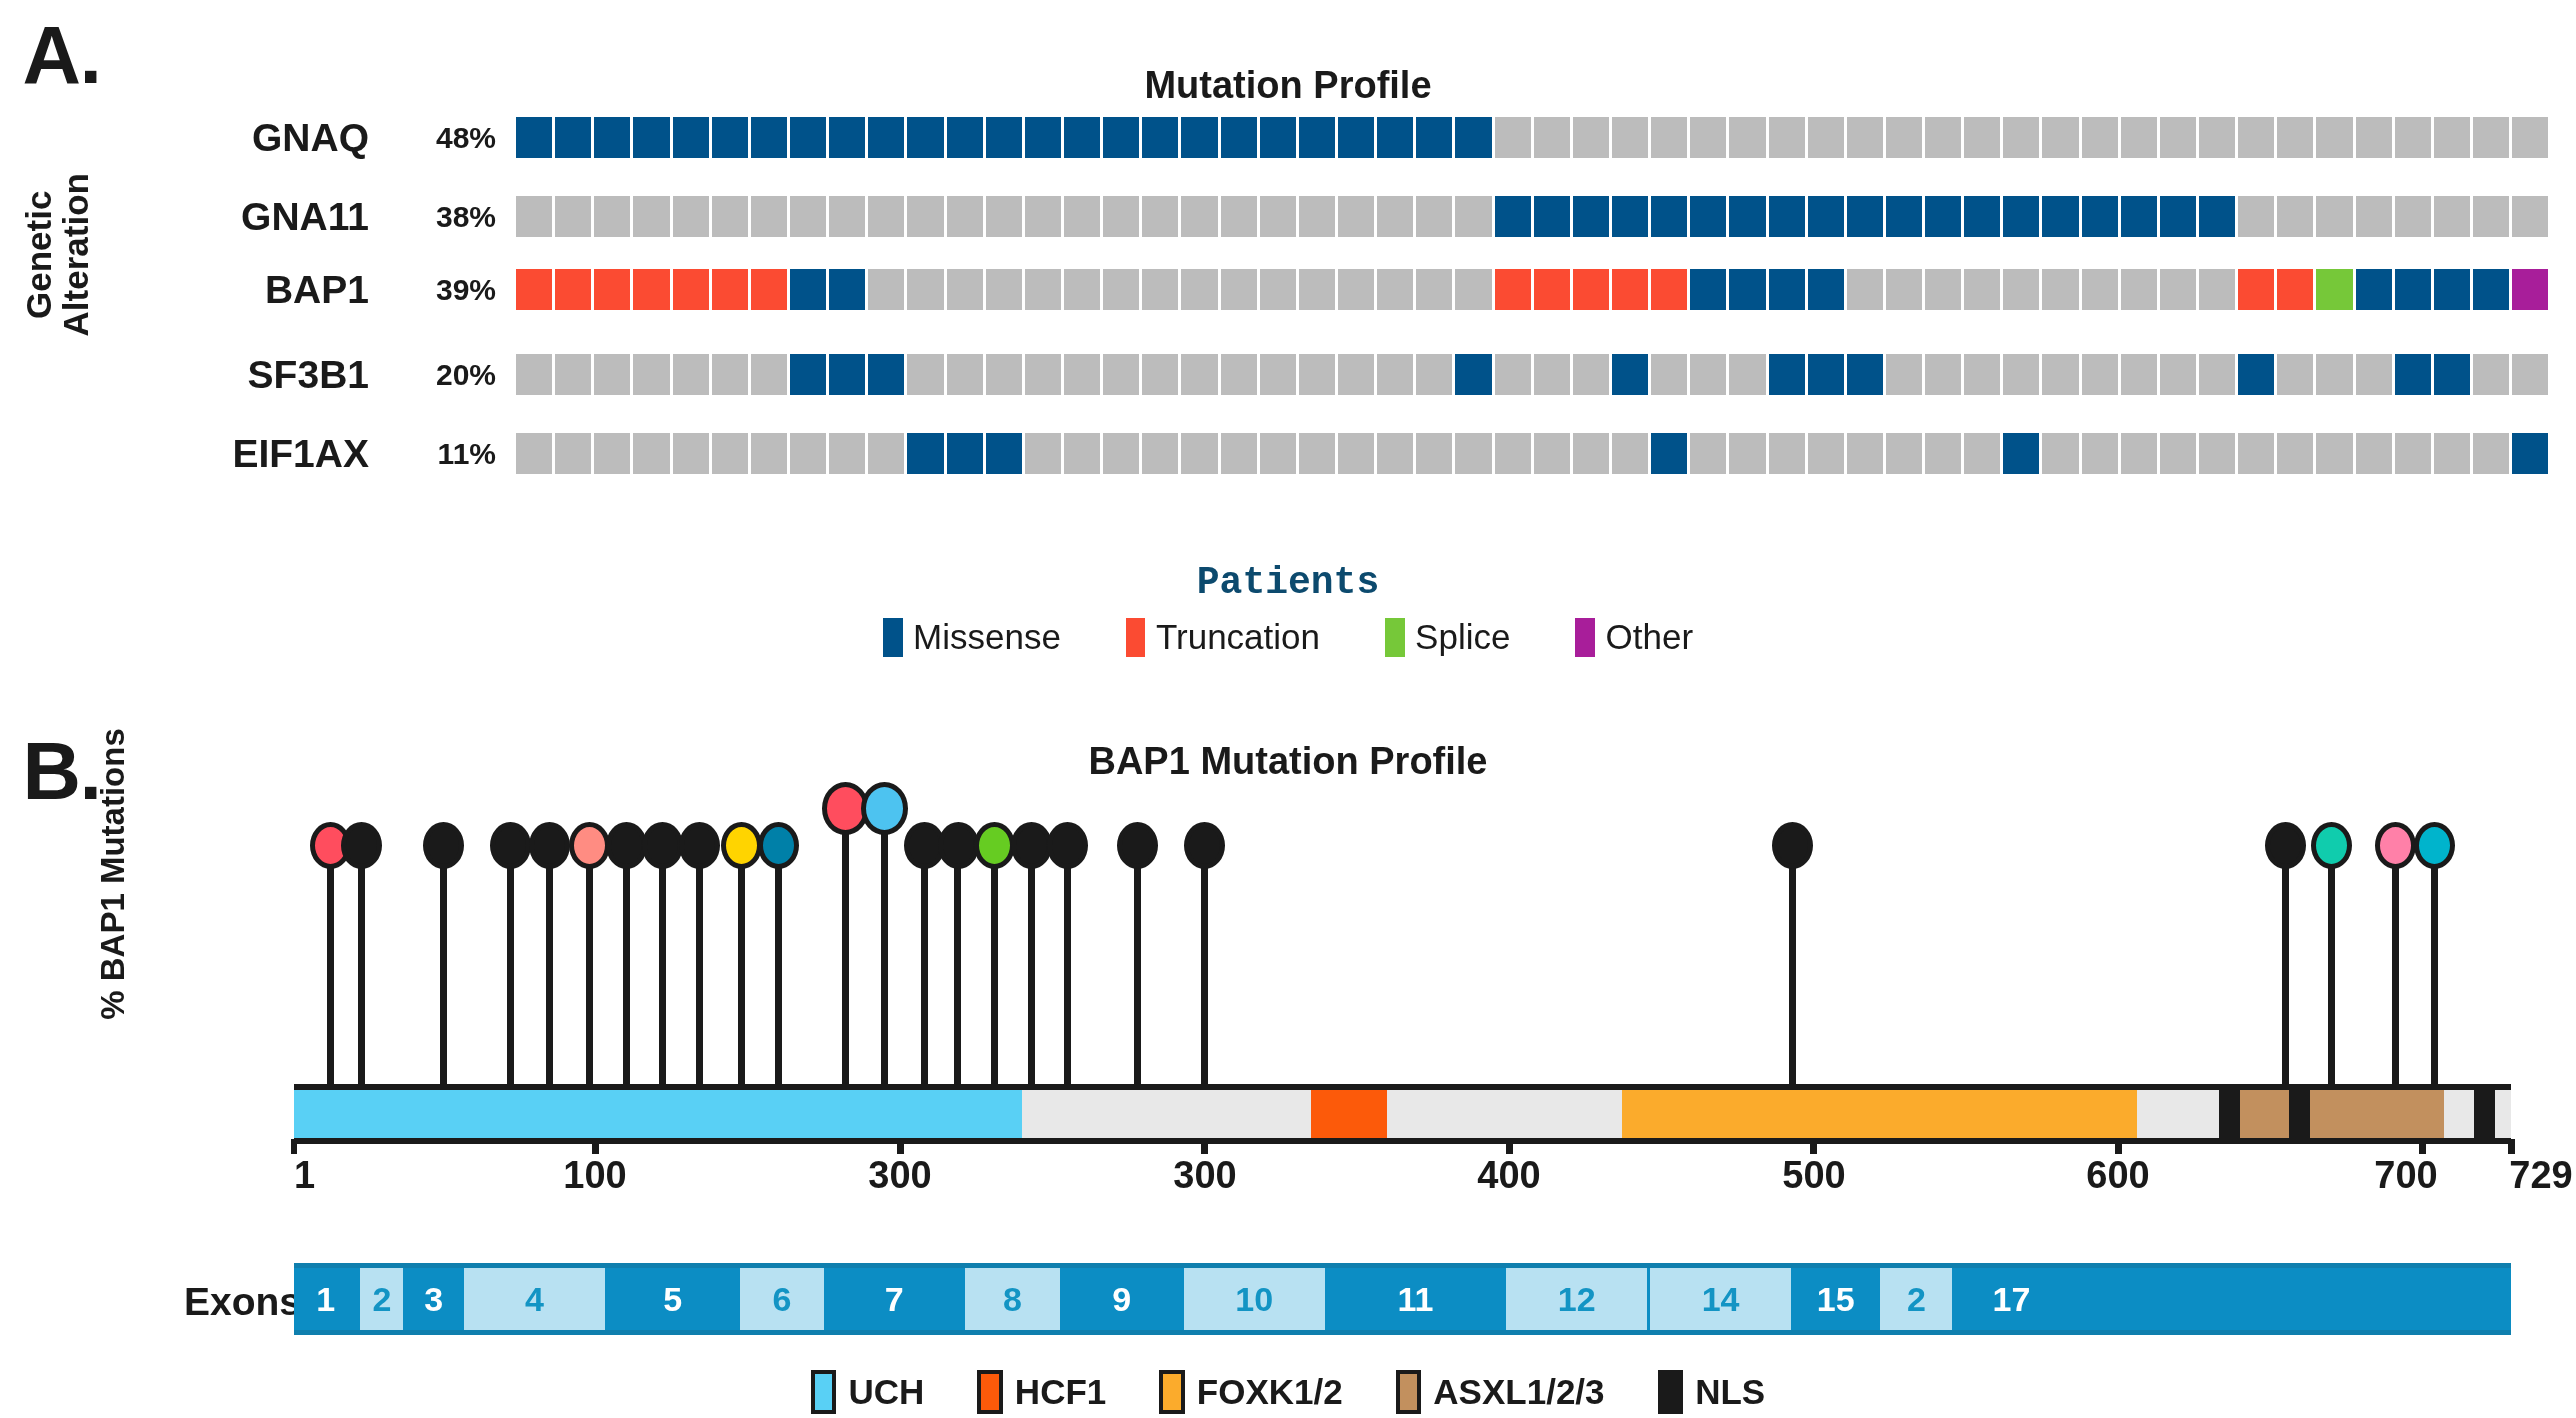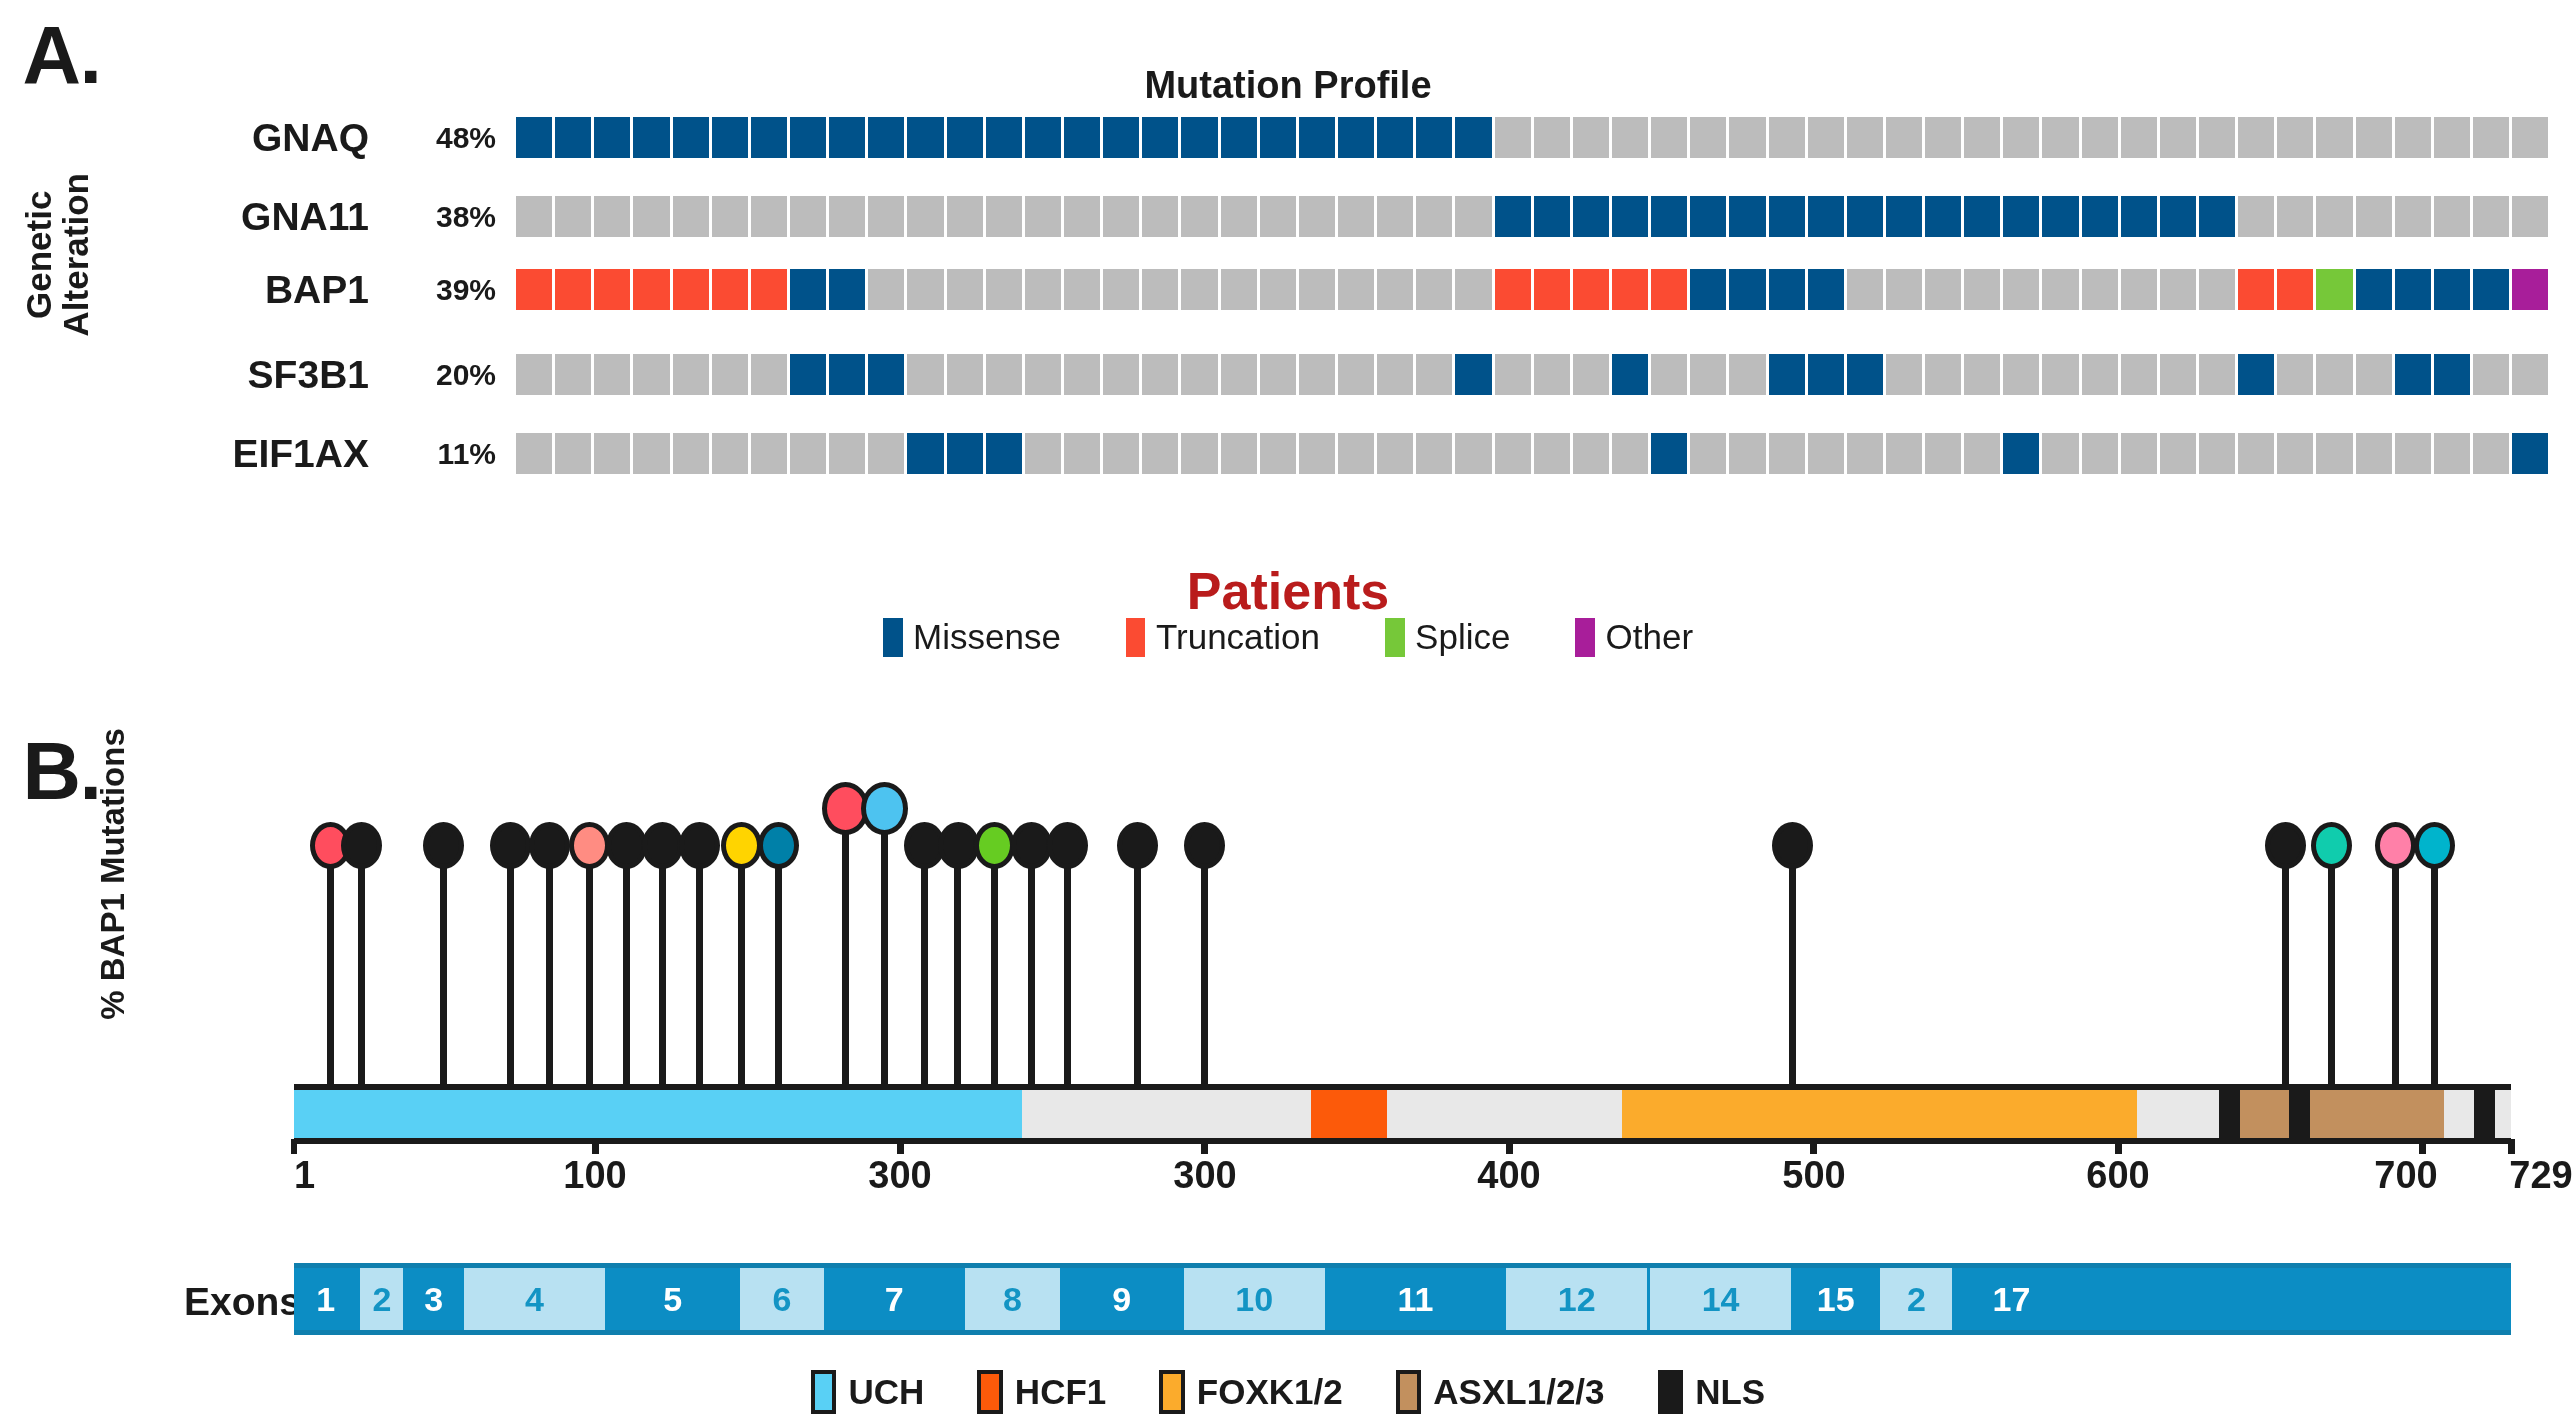--- a/index.html
+++ b/index.html
@@ -23,21 +23,21 @@
   .op-row{position:absolute;height:41px;left:0;width:2576px;}
   .op-name{position:absolute;left:113px;width:256px;text-align:right;
            font-size:39px;font-weight:bold;color:#1a1a1a;line-height:41px;white-space:nowrap;}
   .op-pct{position:absolute;left:376px;width:120px;text-align:right;
           font-size:30px;font-weight:bold;color:#1a1a1a;line-height:41px;}
   .op-cells{position:absolute;left:516px;top:0;width:2032px;height:41px;
             display:flex;gap:3px;}
   .op-cells > i{flex:1 1 0;height:100%;display:block;}
 
   
-  #patientsLbl{left:0;top:561px;width:2576px;text-align:center;font-size:52px;font-weight:bold;color:#b91c1c;}
+  #patientsLbl{left:0;top:561px;width:2576px;text-align:center;font-size:38px;font-weight:bold;color:#0c4a6e;font-family:Liberation Mono, monospace;}
   #legendA{left:0;top:617px;width:2576px;display:flex;justify-content:center;align-items:center;gap:65px;}
   .lgA{display:flex;align-items:center;gap:10.5px;}
   .lgA .sw{width:19.6px;height:39px;display:block;}
   .lgA .tx{font-size:35px;font-weight:normal;color:#1a1a1a;white-space:nowrap;}
 
   
   #panelB{position:absolute;left:0;top:723px;width:2576px;height:696px;}
   #titleB{left:0;top:16.6px;width:2576px;text-align:center;font-size:38px;font-weight:bold;color:#1a1a1a;}
   #ylabelB{left:-45px;top:132px;width:316px;text-align:center;
            transform:rotate(-90deg);transform-origin:center center;
@@ -399,20 +399,21 @@
         <span class="sw" style="background: rgb(168, 30, 154);"></span>
         <span class="tx">Other</span>
       </div>
     </div>
 </div>
 
 <div id="panelB">
 
   <div class="abs panel-letter" style="left:22.6px;top:7.5px;">B.</div>
 
+  <div class="abs" id="titleB">BAP1 Mutation Profile</div>
 
   <div class="abs" id="ylabelB">% BAP1 Mutations</div>
 
   <div class="abs" id="lolliArea">
       <div class="stick" style="left: 33px; top: 90px; height: 227px;"></div>
       <div class="head" style="width: 41px; height: 47px; left: 16px; top: 54px; border-radius: 50%; background: rgb(255, 77, 94);"></div>
       <div class="stick" style="left: 64px; top: 90px; height: 227px;"></div>
       <div class="head" style="width: 41px; height: 47px; left: 47px; top: 54px; border-radius: 50%; background: rgb(26, 26, 26);"></div>
       <div class="stick" style="left: 146px; top: 90px; height: 227px;"></div>
       <div class="head" style="width: 41px; height: 47px; left: 129px; top: 54px; border-radius: 50%; background: rgb(26, 26, 26);"></div>

